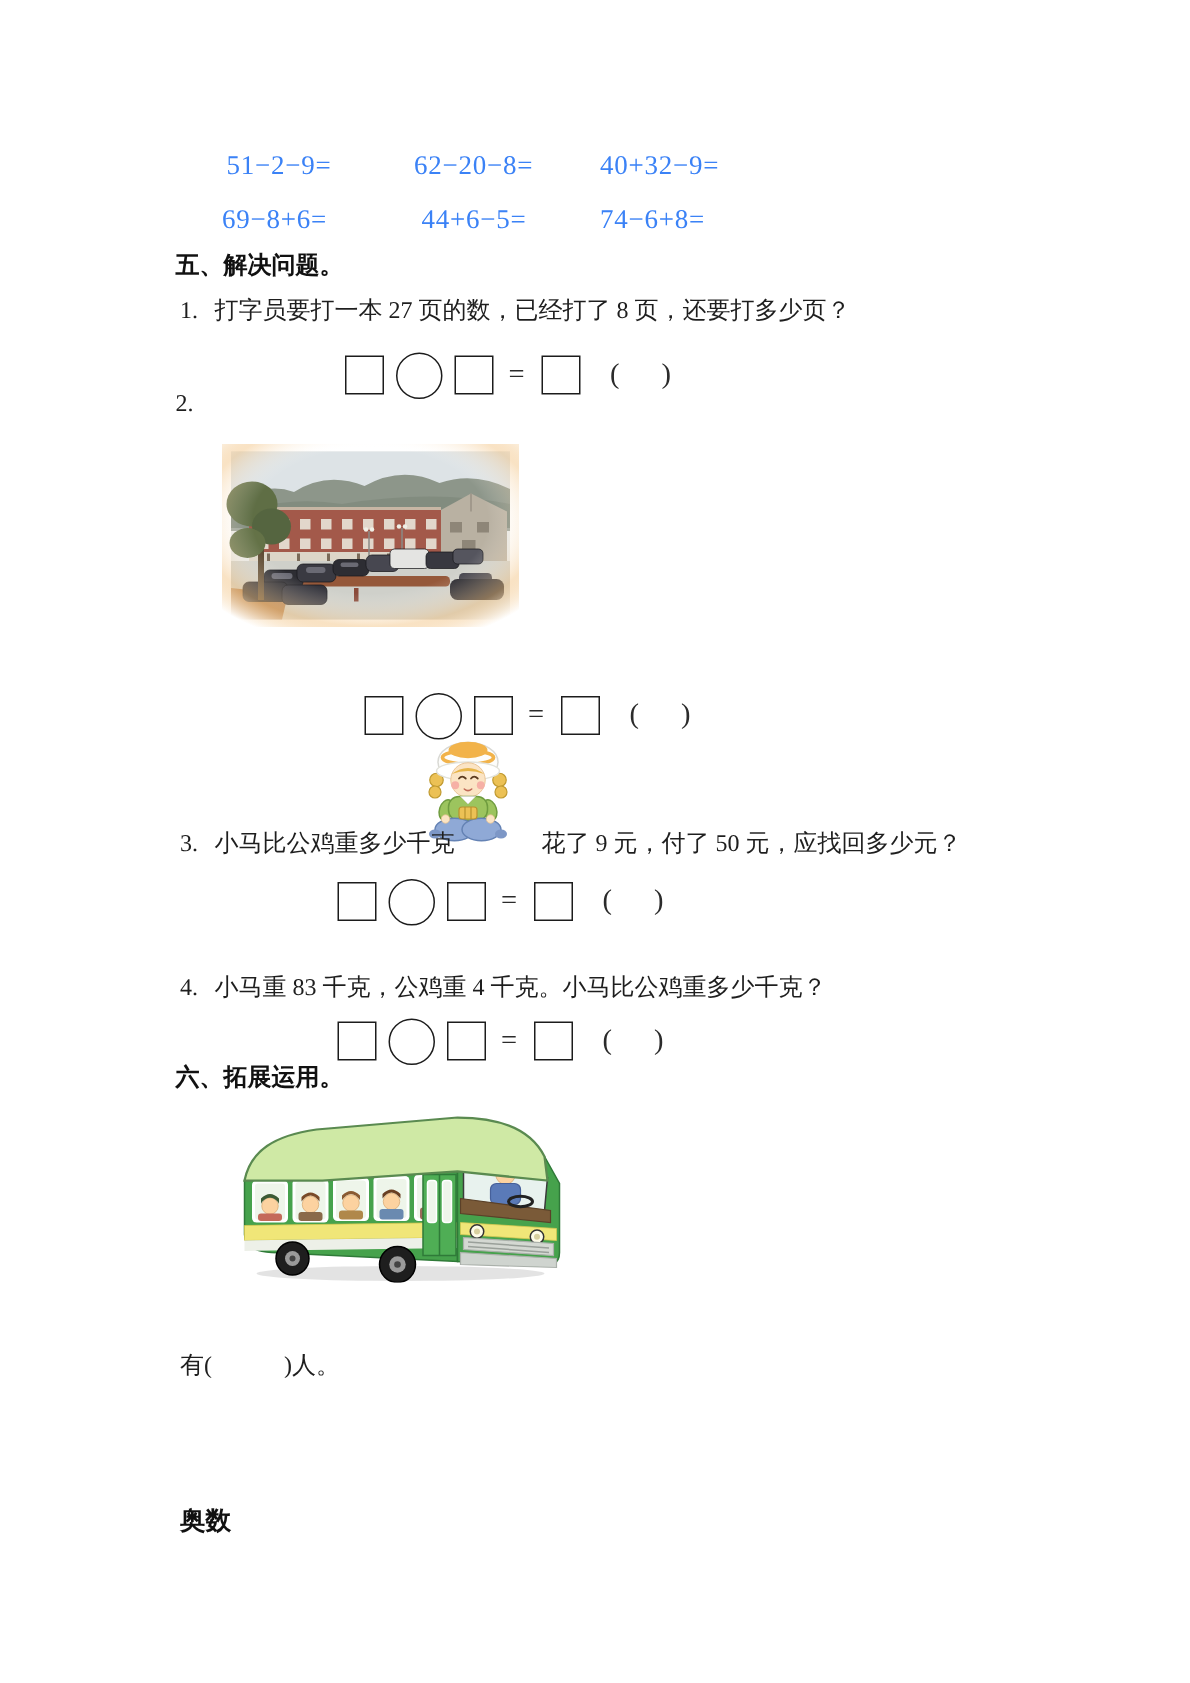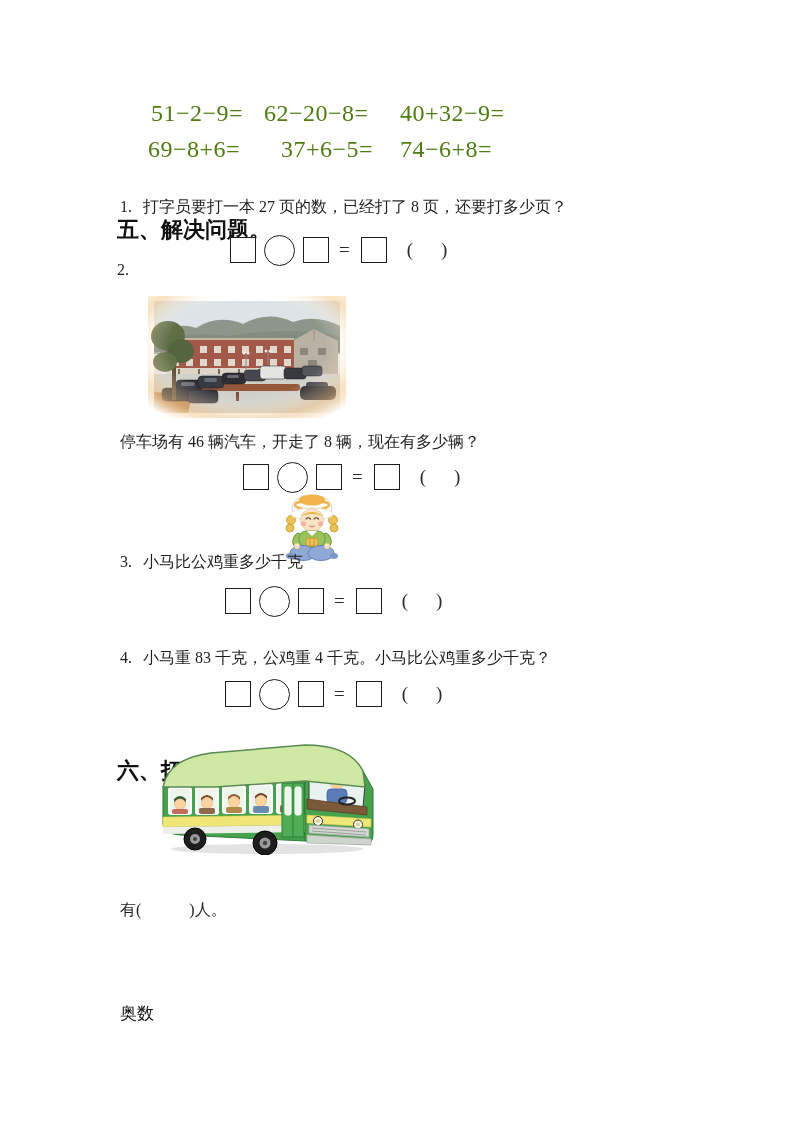--- a/index.html
+++ b/index.html
@@ -2,50 +2,50 @@
 <html><head>
 <meta charset="utf-8">
 <style>
   html,body { margin:0; padding:0; background:#ffffff; }
   .page {
     position:relative; width:793px; height:1122px; background:#ffffff;
     font-family:"Liberation Serif","DejaVu Serif",serif; color:#1e1e1e;
     overflow:hidden;
   }
   .abs { position:absolute; }
-  .arith { font-size:24px; color:#4d7c0f; letter-spacing:0.5px; white-space:pre; }
+  .arith { font-size:18px; color:#3b82f6; letter-spacing:0.5px; white-space:pre; }
   .heading {
     font-family:"Liberation Sans","DejaVu Sans",sans-serif;
-    font-weight:bold; font-size:22px; color:#111; white-space:pre;margin-top:48px;
+    font-weight:bold; font-size:16px; color:#111; white-space:pre;
   }
   .prob { font-size:16px; display:flex; align-items:baseline; white-space:pre; }
   .prob .num { margin-right:11px; }
   .doll-gap { display:inline-block; width:58px; }
   .eq-row { display:flex; align-items:center; height:34px; }
   .sq { width:26px; height:26px; border:1.6px solid #1c1c1c; background:#fff; margin-right:8px; box-sizing:border-box; }
   .ci { width:31px; height:31px; border:1.6px solid #1c1c1c; border-radius:50%; background:#fff; margin-right:8px; box-sizing:border-box; }
   .eqs { font-size:19px; margin:0 11px 0 2px; color:#2b2b2b; }
   .par { font-size:19px; color:#2b2b2b; }
   .par-open { margin-left:12px; margin-right:28px; }
   .footer-label {
     font-family:"Liberation Sans","DejaVu Sans",sans-serif;
-    font-weight:normal; font-size:17px; color:#111;
+    font-weight:bold; font-size:17px; color:#111;
   }
   svg { display:block; }
 </style>
 </head>
 <body>
 
 <div class="page">
 
   <span class="abs arith" style="left:151px;top:100px">51−2−9=</span>
-  <span class="abs arith" style="left:264px;top:100px">62−20−8=</span>
+  <span class="abs arith" style="left:276px;top:100px">62−20−8=</span>
   <span class="abs arith" style="left:400px;top:100px">40+32−9=</span>
   <span class="abs arith" style="left:148px;top:136px">69−8+6=</span>
-  <span class="abs arith" style="left:281px;top:136px">37+6−5=</span>
+  <span class="abs arith" style="left:281px;top:136px">44+6−5=</span>
   <span class="abs arith" style="left:400px;top:136px">74−6+8=</span>
 
   <span class="abs heading" style="left:117px;top:167px">五、解决问题。</span>
 
   <div class="abs prob" style="left:120px;top:197px">
     <span class="num">1.</span>
     <span>打字员要打一本 27 页的数，已经打了 8 页，还要打多少页？</span>
   </div>
 
   <div class="abs eq-row" style="left:230px;top:233px">
@@ -146,23 +146,20 @@
       <rect x="152" y="90" width="36" height="14" rx="5" fill="#23232a"></rect>
       <rect x="88" y="96" width="3" height="9" fill="#8a4a3a"></rect>
       <rect x="24" y="48" width="4" height="56" fill="#5c4931"></rect>
       <ellipse cx="20" cy="40" rx="17" ry="15" fill="#5f6e45"></ellipse>
       <ellipse cx="33" cy="55" rx="13" ry="12" fill="#556540"></ellipse>
       <ellipse cx="17" cy="66" rx="12" ry="10" fill="#647247"></ellipse>
       <rect x="0" y="0" width="198" height="122" fill="url(#vig)"></rect>
     </svg>
   </div>
 
-  <div class="abs prob" style="left:120px;top:432px">
-    <span>停车场有 46 辆汽车，开走了 8 辆，现在有多少辆？</span>
-  </div>
 
   <div class="abs eq-row" style="left:243px;top:460px">
     <span class="sq"></span>
     <span class="ci"></span>
     <span class="sq"></span>
     <span class="eqs">=</span>
     <span class="sq"></span>
     <span class="par par-open">(</span>
     <span class="par">)</span>
   </div>
@@ -199,20 +196,21 @@
       <line x1="31" y1="48" x2="31" y2="56" stroke="#b8922e" stroke-width="0.8"></line>
       <circle cx="14" cy="56" r="2.8" fill="#fbe4c4" stroke="#e6c090" stroke-width="0.5"></circle>
       <circle cx="44" cy="56" r="2.8" fill="#fbe4c4" stroke="#e6c090" stroke-width="0.5"></circle>
     </svg>
   </div>
 
   <div class="abs prob" style="left:120px;top:552px">
     <span class="num">3.</span>
     <span>小马比公鸡重多少千克</span>
     <span class="doll-gap"></span>
+    <span>花了 9 元，付了 50 元，应找回多少元？</span>
   </div>
 
   <div class="abs eq-row" style="left:225px;top:584px">
     <span class="sq"></span>
     <span class="ci"></span>
     <span class="sq"></span>
     <span class="eqs">=</span>
     <span class="sq"></span>
     <span class="par par-open">(</span>
     <span class="par">)</span>

